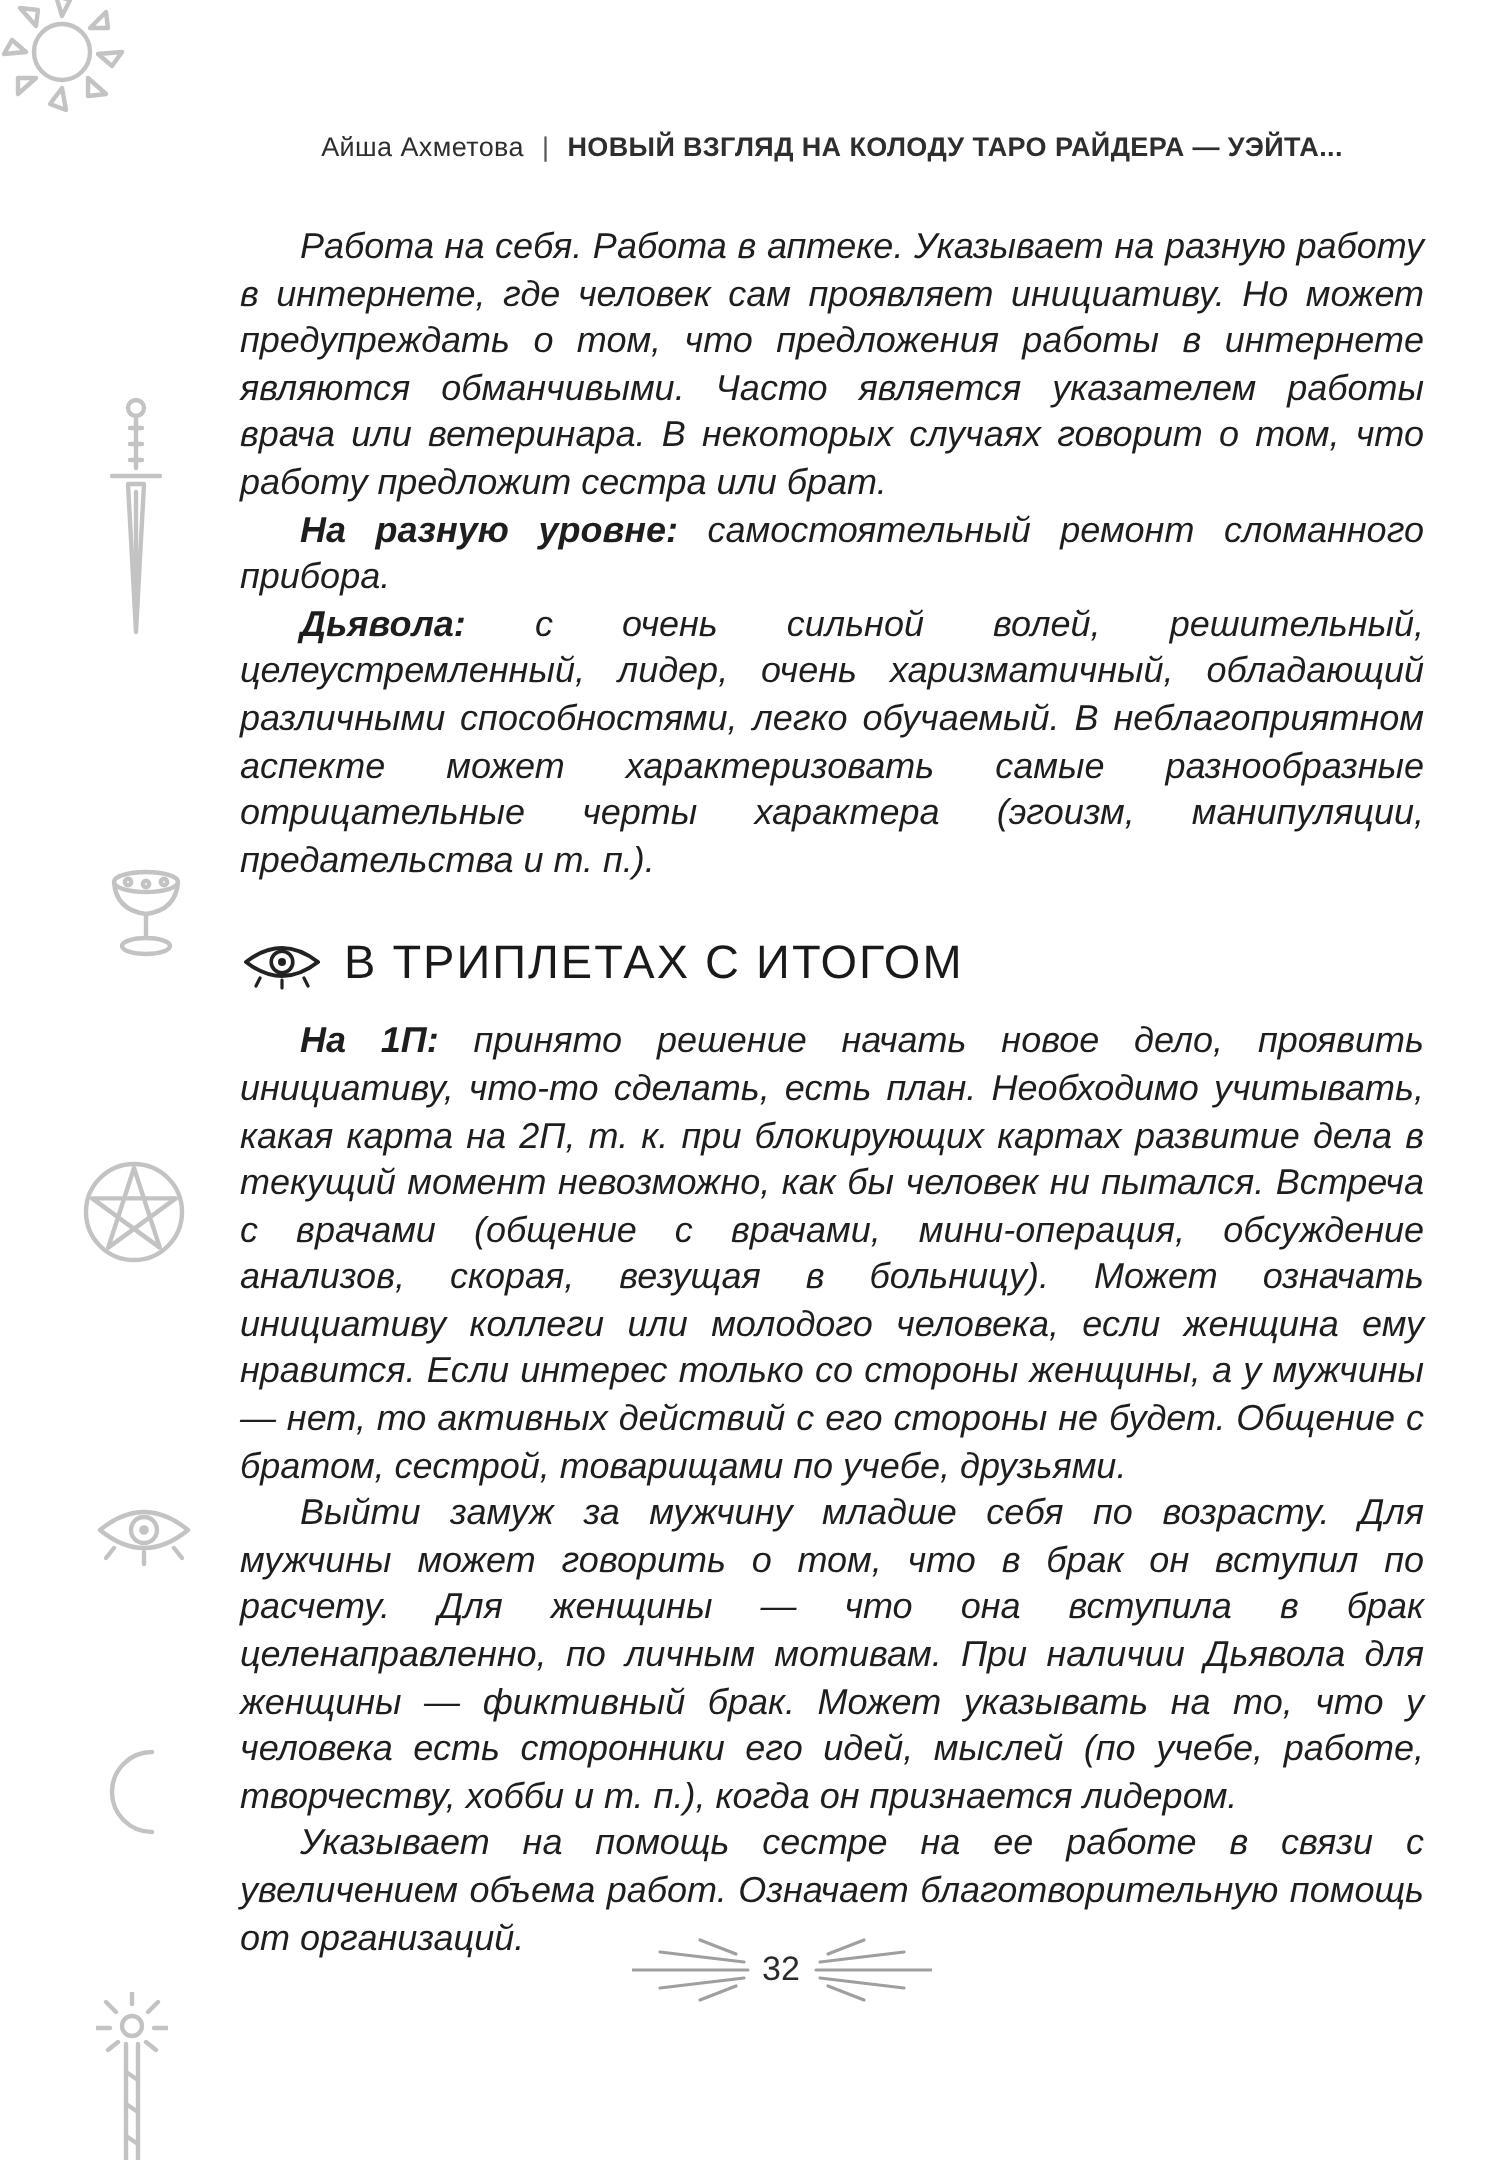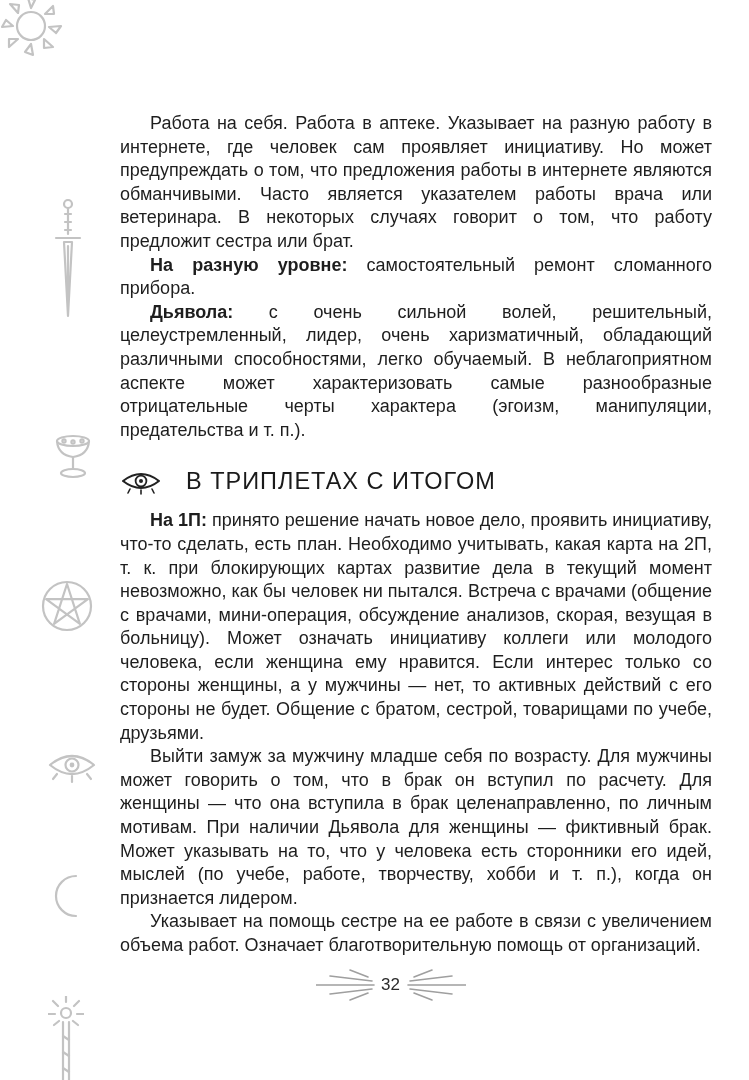--- a/index.html
+++ b/index.html
@@ -17,24 +17,24 @@
     text-align:center;font-size:13.5px;color:#2e2e2e;
     white-space:nowrap;letter-spacing:.2px;
   }
   .running-header .sep{margin:0 9px;color:#555;font-weight:300;}
   .running-header .book-title{font-weight:bold;}
   
   .content{
     position:absolute;top:112px;left:120px;width:592px;
     font-size:18px;line-height:23.6px;text-align:justify;
   }
-  .content p{margin:0;text-indent:30px;}
+  .content p{margin:0;text-indent:30px;font-style:italic;}
   .content b{font-weight:bold;}
   .section-heading{
-    display:flex;align-items:center;gap:24px;
+    display:flex;align-items:center;gap:10px;
     margin:24px 0 13px 0;
     font-size:23.5px;font-weight:400;letter-spacing:1px;
     color:#1a1a1a;text-indent:0;text-align:left;
   }
   .heading-icon{display:inline-flex;flex:0 0 auto;}
   
   .margin-icon{position:absolute;pointer-events:none;}
   .margin-icon svg{display:block;}
   .mi-stroke{stroke:var(--icon-gray,#c3c3c3);fill:none;stroke-width:2.2;stroke-linecap:round;stroke-linejoin:round;}
   .mi-fill{fill:var(--icon-gray,#c3c3c3);}
@@ -118,20 +118,23 @@
 
   <span class="margin-icon" style="left:48px;top:996px;">
     <svg width="36" height="88" viewBox="0 0 36 88">
       <path class="mi-stroke" d="M18 6 L18 0 M26 10 L31 5 M29 18 L36 18 M10 10 L5 5 M7 18 L0 18 M25 25 L30 29 M11 25 L6 29"></path>
       <circle class="mi-stroke" cx="18" cy="17" r="5"></circle>
       <path class="mi-stroke" d="M15 26 L15 86 M21 26 L21 86"></path>
       <path class="mi-stroke" d="M15 40 L21 44 M15 56 L21 60 M15 72 L21 76"></path>
     </svg>
   </span>
 
+  <div class="running-header">
+    <span class="author">Айша Ахметова</span><span class="sep">|</span><span class="book-title">НОВЫЙ ВЗГЛЯД НА КОЛОДУ ТАРО РАЙДЕРА — УЭЙТА...</span>
+  </div>
 
   <div class="content">
     <div id="paras-before">
         <p>Работа на себя. Работа в аптеке. Указывает на разную работу в интернете, где человек сам проявляет инициативу. Но может предупреждать о том, что предложения работы в интернете являются обманчивыми. Часто является указателем работы врача или ветеринара. В некоторых случаях говорит о том, что работу предложит сестра или брат.</p>
         <p><b>На разную уровне:</b> самостоятельный ремонт сломанного прибора.</p>
         <p><b>Дьявола:</b> с очень сильной волей, решительный, целеустремленный, лидер, очень харизматичный, обладающий различными способностями, легко обучаемый. В неблагоприятном аспекте может характеризовать самые разнообразные отрицательные черты характера (эгоизм, манипуляции, предательства и т. п.).</p>
       </div>
 
     <h2 class="section-heading">
       <span class="heading-icon">

